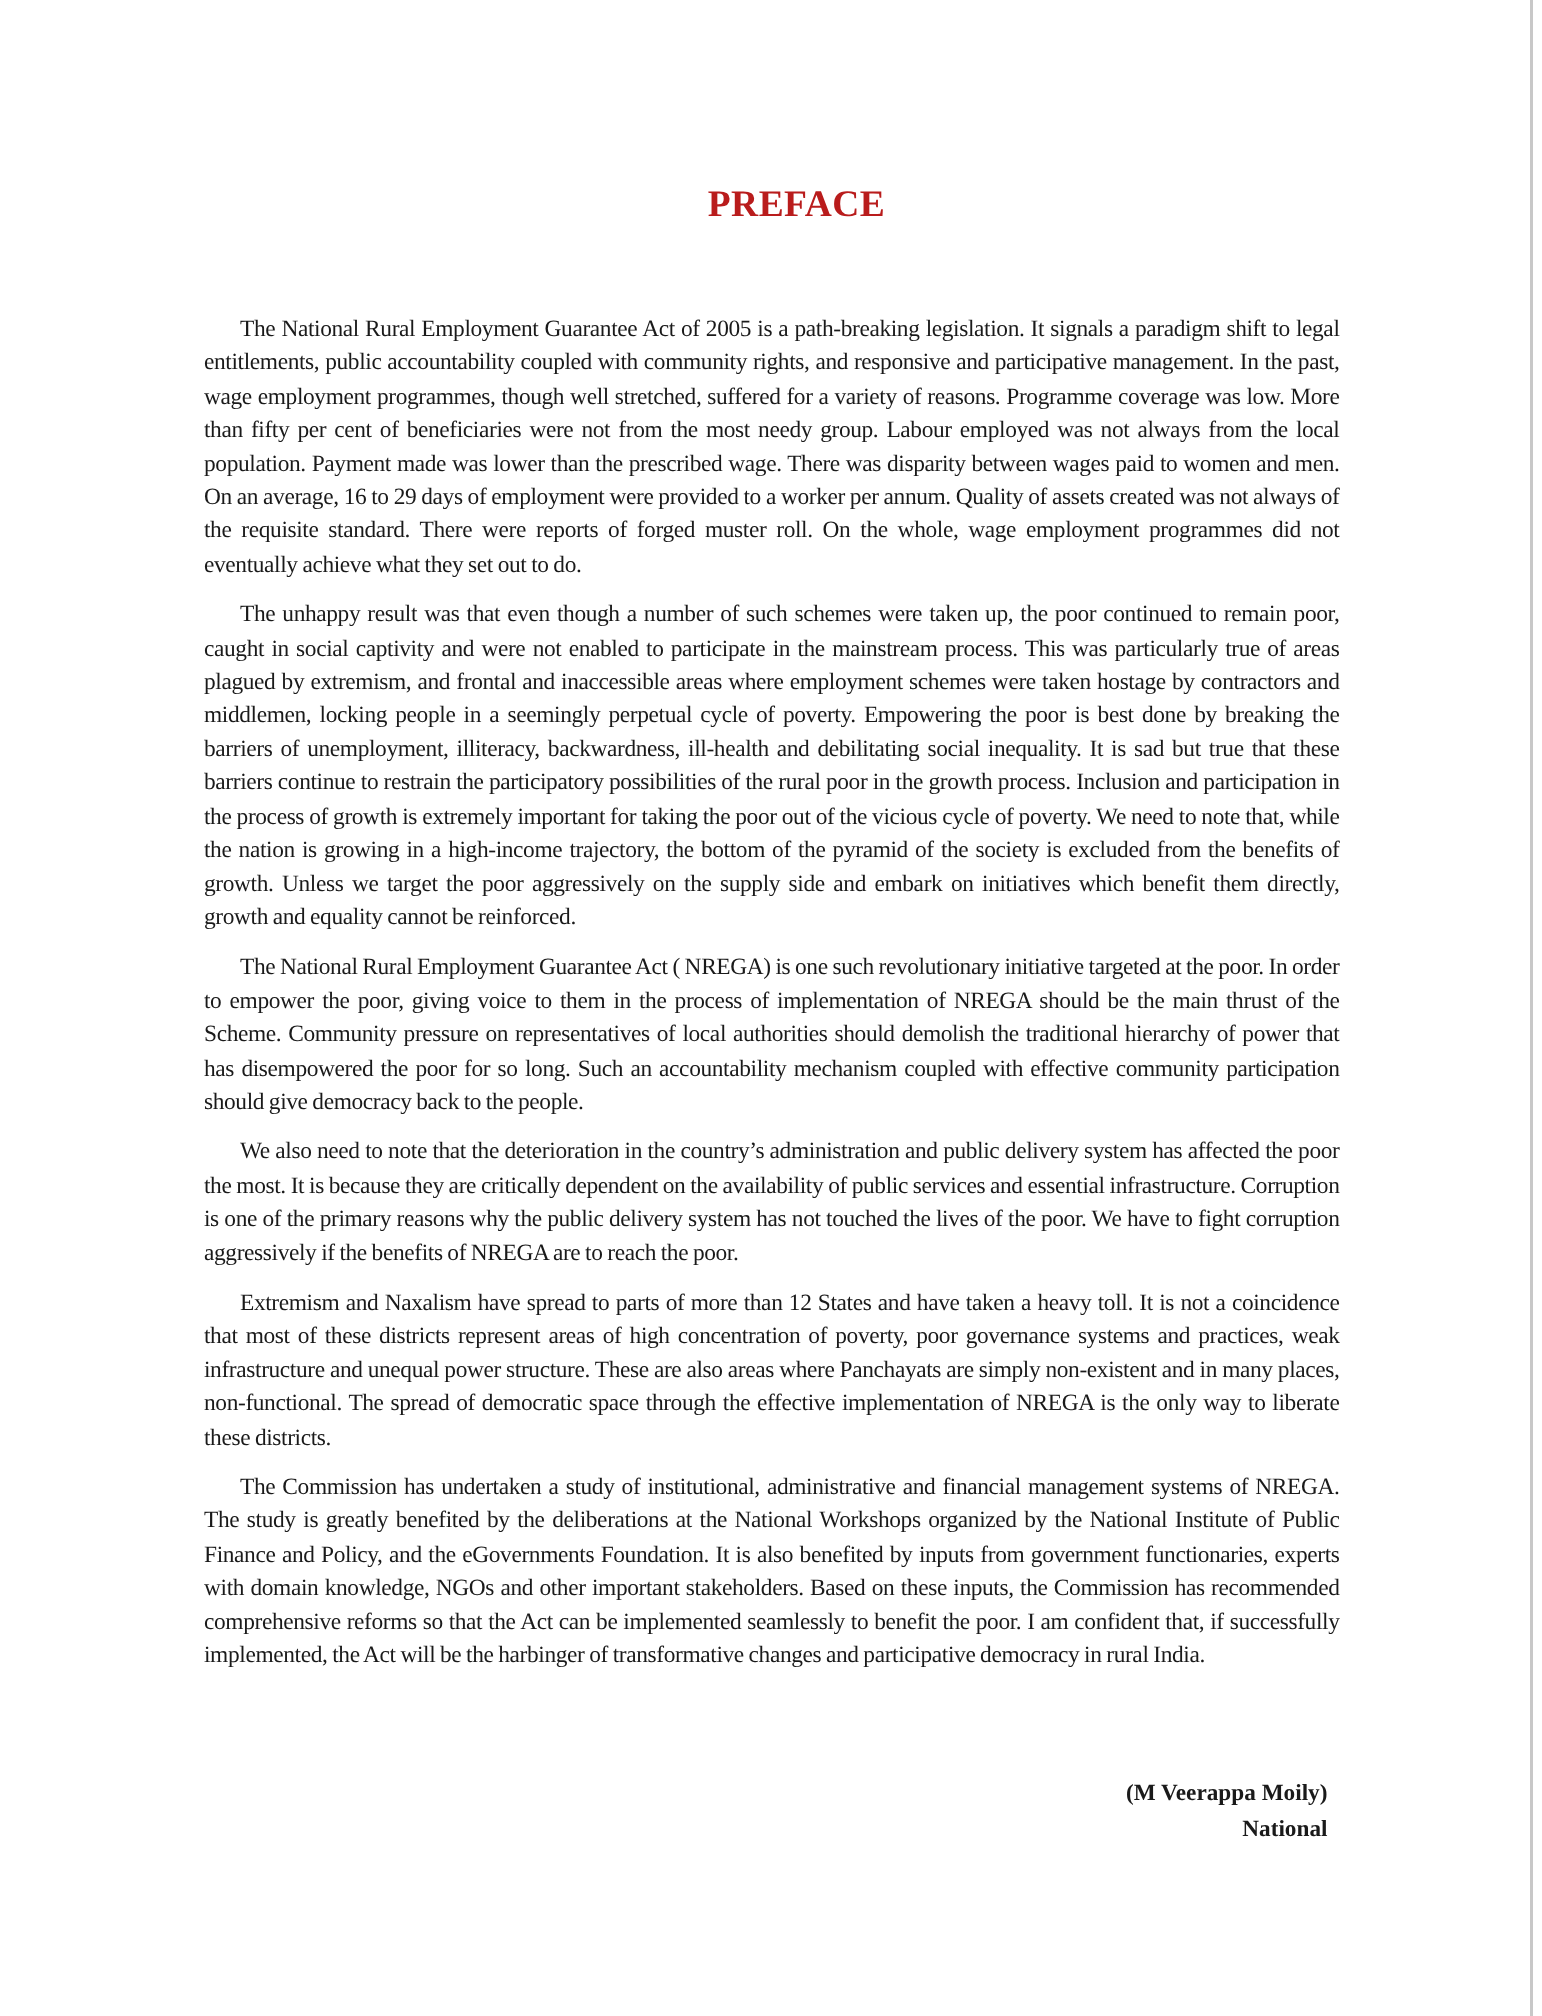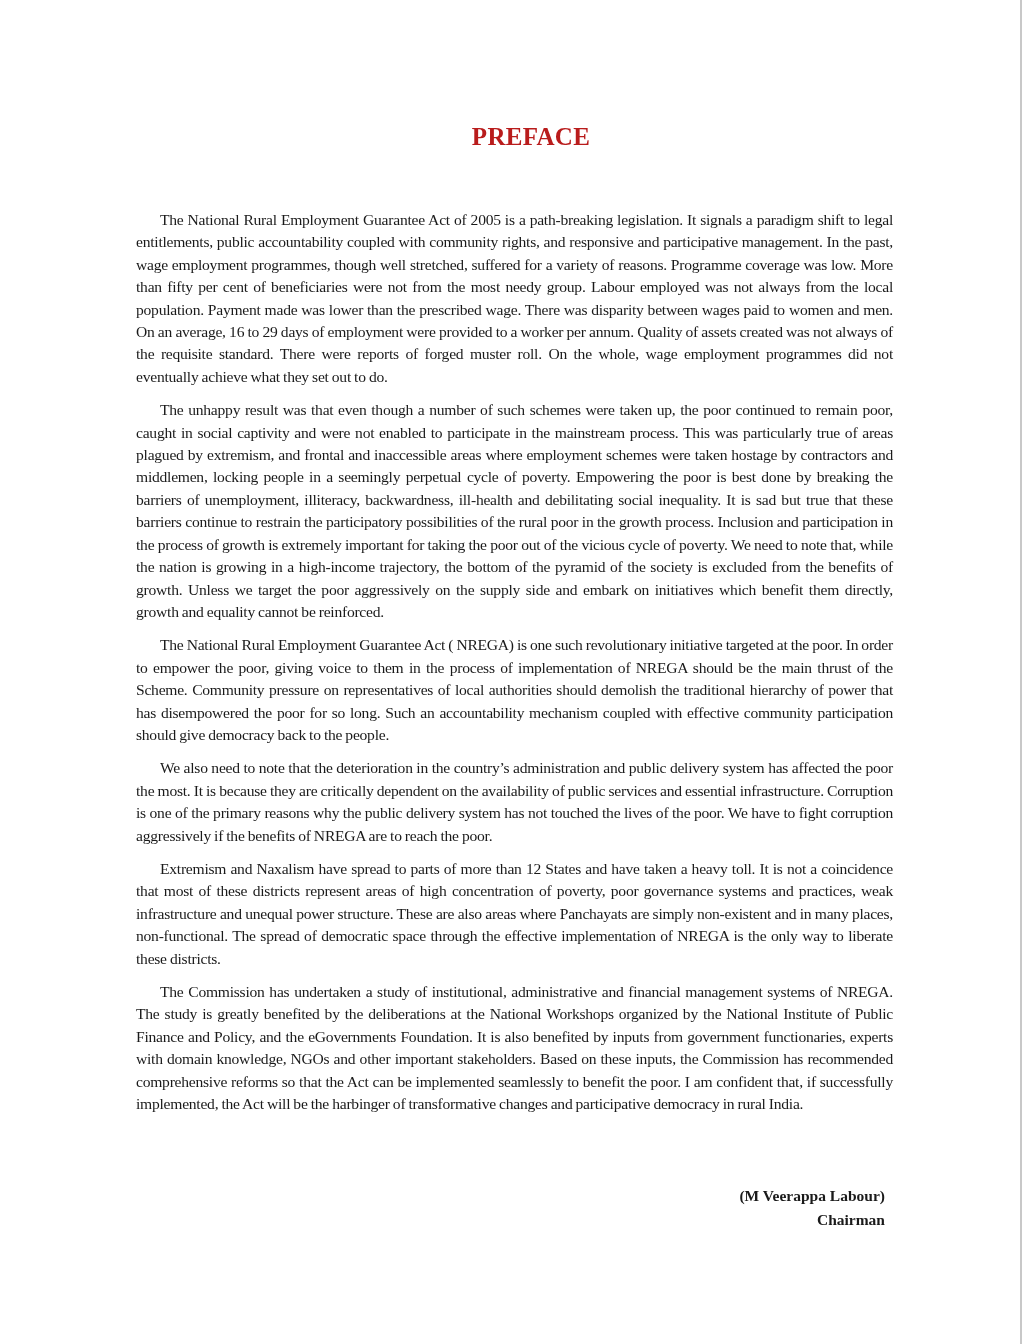--- a/index.html
+++ b/index.html
@@ -84,18 +84,18 @@
   <div class="body-text">
     <p class="para">The National Rural Employment Guarantee Act of 2005 is a path-breaking legislation. It signals a paradigm shift to legal entitlements, public accountability coupled with community rights, and responsive and participative management. In the past, wage employment programmes, though well stretched, suffered for a variety of reasons. Programme coverage was low. More than fifty per cent of beneficiaries were not from the most needy group. Labour employed was not always from the local population. Payment made was lower than the prescribed wage. There was disparity between wages paid to women and men. On an average, 16 to 29 days of employment were provided to a worker per annum. Quality of assets created was not always of the requisite standard. There were reports of forged muster roll. On the whole, wage employment programmes did not eventually achieve what they set out to do.</p>
     <p class="para">The unhappy result was that even though a number of such schemes were taken up, the poor continued to remain poor, caught in social captivity and were not enabled to participate in the mainstream process. This was particularly true of areas plagued by extremism, and frontal and inaccessible areas where employment schemes were taken hostage by contractors and middlemen, locking people in a seemingly perpetual cycle of poverty. Empowering the poor is best done by breaking the barriers of unemployment, illiteracy, backwardness, ill-health and debilitating social inequality. It is sad but true that these barriers continue to restrain the participatory possibilities of the rural poor in the growth process. Inclusion and participation in the process of growth is extremely important for taking the poor out of the vicious cycle of poverty. We need to note that, while the nation is growing in a high-income trajectory, the bottom of the pyramid of the society is excluded from the benefits of growth. Unless we target the poor aggressively on the supply side and embark on initiatives which benefit them directly, growth and equality cannot be reinforced.</p>
     <p class="para">The National Rural Employment Guarantee Act ( NREGA) is one such revolutionary initiative targeted at the poor. In order to empower the poor, giving voice to them in the process of implementation of NREGA should be the main thrust of the Scheme. Community pressure on representatives of local authorities should demolish the traditional hierarchy of power that has disempowered the poor for so long. Such an accountability mechanism coupled with effective community participation should  give democracy back to the people.</p>
     <p class="para">We also need to note that the deterioration in the country’s administration and public delivery system has affected the poor the most. It is because they are critically dependent on the availability of public services and essential infrastructure. Corruption is one of the primary reasons why the public delivery system has not touched the lives of the poor. We have to fight corruption aggressively  if the benefits of NREGA are to reach the poor.</p>
     <p class="para">Extremism and Naxalism have spread to parts of more than 12 States and have taken a heavy toll. It is not a coincidence that most of these districts represent areas of high concentration of poverty, poor governance systems and practices, weak infrastructure and unequal power  structure. These are also areas where Panchayats are simply non-existent and in many places, non-functional. The spread of democratic space through the effective implementation of NREGA is the only way to liberate these districts.</p>
     <p class="para">The Commission has undertaken a study of institutional, administrative and financial management systems of NREGA. The study is greatly benefited by the deliberations at the National Workshops organized by the National Institute of Public Finance and Policy, and the eGovernments Foundation. It is also benefited by inputs from government functionaries, experts with domain knowledge, NGOs and other important stakeholders. Based on these inputs, the Commission has recommended comprehensive reforms so that the Act can be implemented seamlessly to benefit the poor. I am confident that, if successfully implemented, the Act will be the harbinger of transformative changes and participative democracy in rural India.</p>
   </div>
 
   <div class="signature">
-    <div class="sig-name">(M Veerappa Labour)</div>
-    <div class="sig-role">Chairman</div>
+    <div class="sig-name">(M Veerappa Moily)</div>
+    <div class="sig-role">National</div>
   </div>
 </div>
 
 <div class="page-edge"></div>
 
 </body></html>

